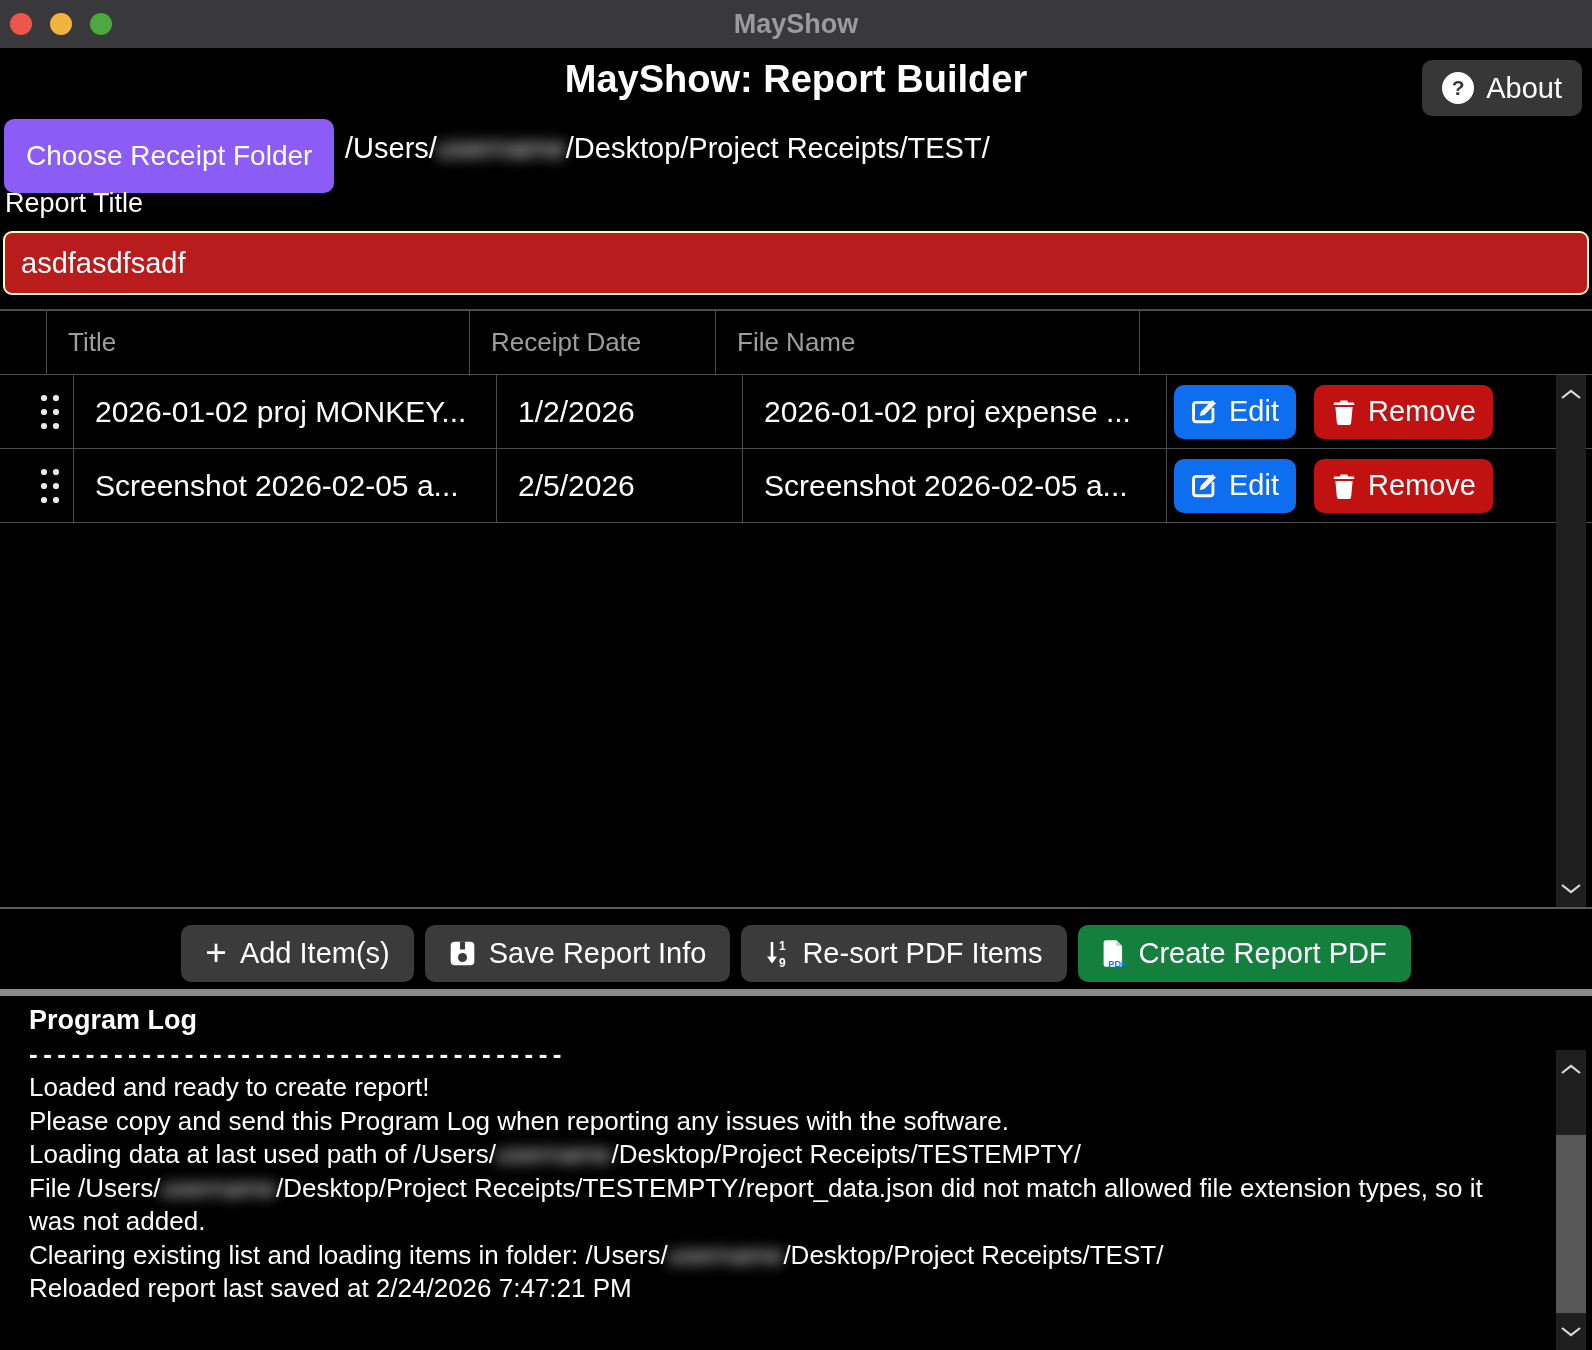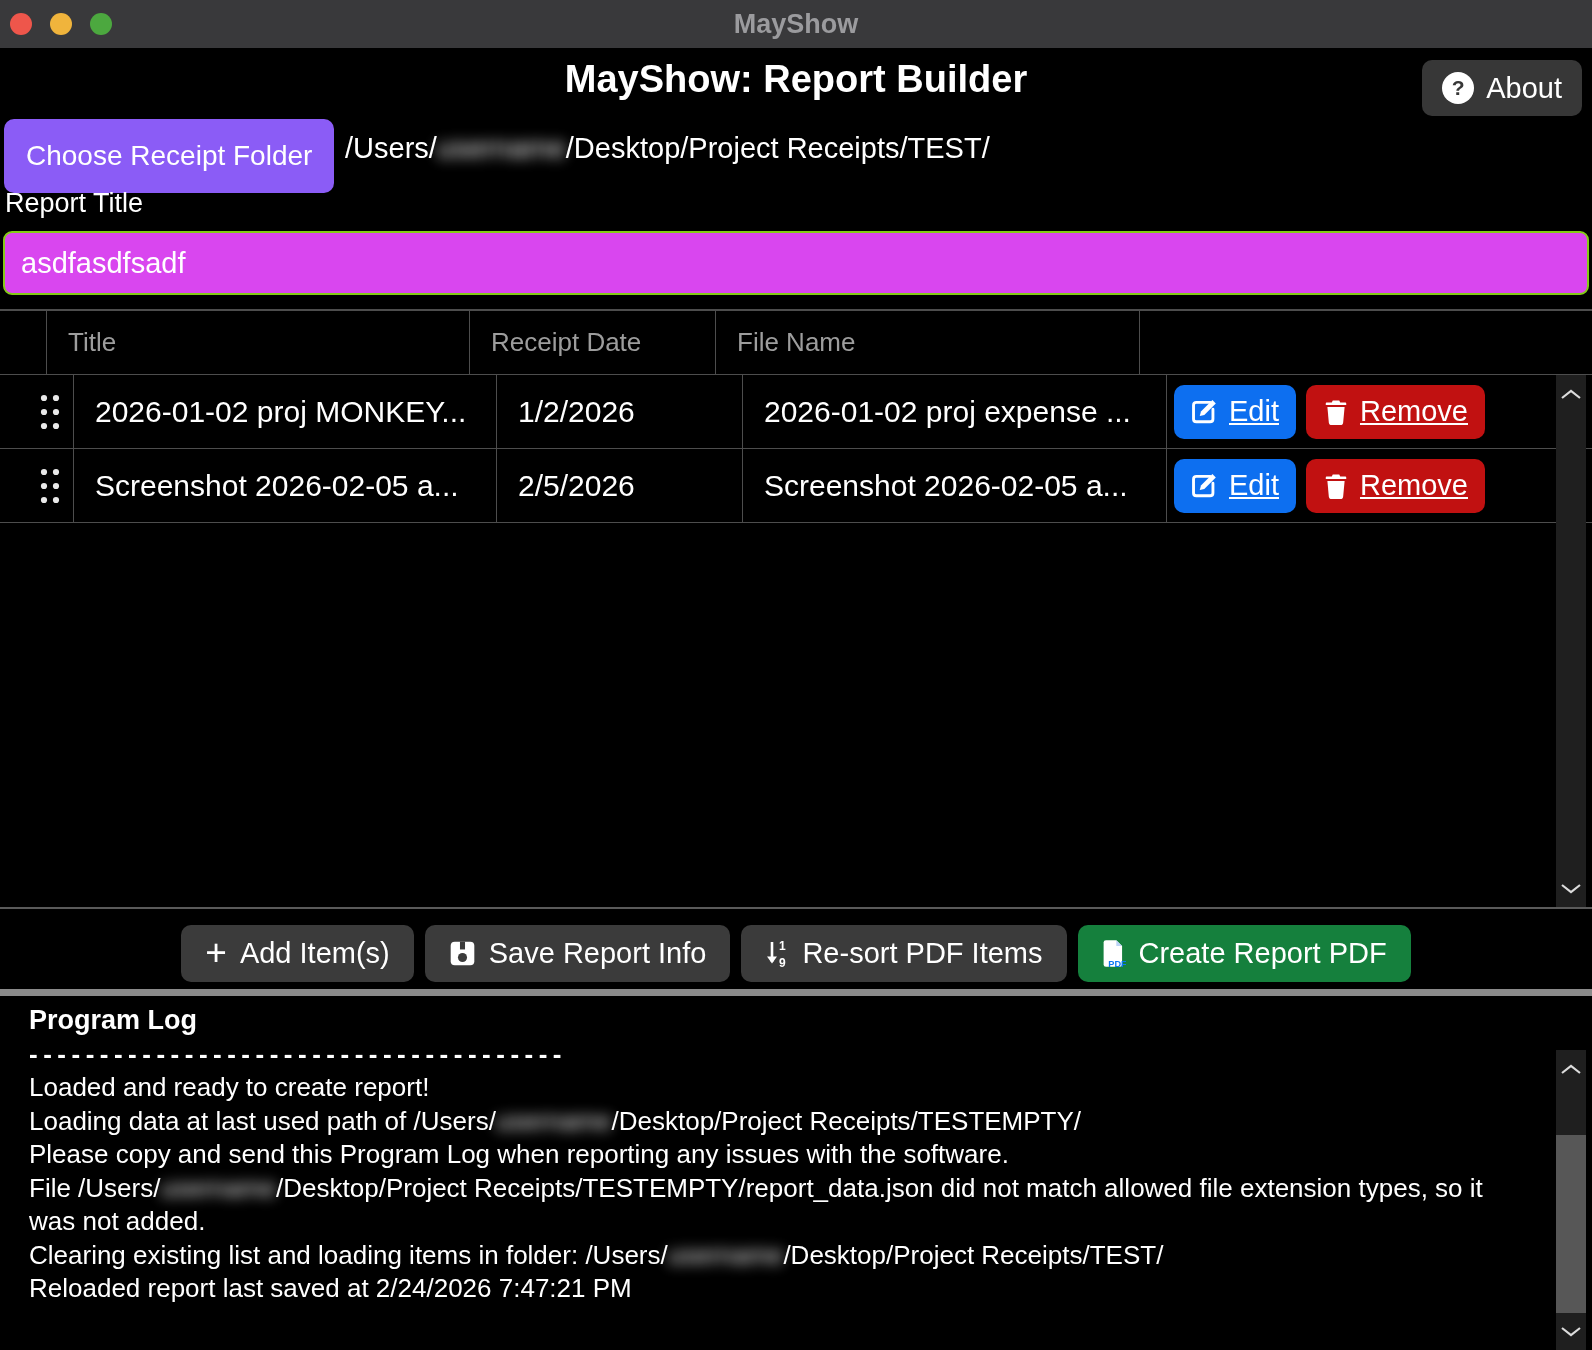--- a/index.html
+++ b/index.html
@@ -26,39 +26,39 @@
   
   .choose-btn{position:absolute;top:119px;left:4px;height:58px;display:flex;align-items:center;
        padding:8px 22px;background:#8b5cf6;border-radius:10px;font-size:28px;}
   .folder-path{position:absolute;top:119px;left:345px;height:58px;line-height:58px;font-size:29px;
        white-space:nowrap;}
   .redacted{filter:blur(7px);opacity:.95;}
 
   
   .rt-label{position:absolute;top:188px;left:5px;font-size:27px;}
   .rt-input{position:absolute;top:231px;left:3px;width:1586px;height:64px;box-sizing:border-box;
-       background:#d946ef;border:2px solid #84cc16;border-radius:9px;color:#fff;font-size:29px;
+       background:#b91c1c;border:2px solid #fef9c3;border-radius:9px;color:#fff;font-size:29px;
        padding:0 16px;font-family:"Liberation Sans",sans-serif;outline:none;}
 
   
   .table-wrap{position:absolute;top:309px;left:0;width:1592px;height:600px;box-sizing:border-box;
        border-top:2px solid #4d4d4d;border-bottom:2px solid #5a5a5a;}
   .thead,.trow{display:grid;grid-template-columns:47px 423px 246px 424px auto;}
   .thead{height:63px;border-bottom:1px solid #4d4d4d;}
   .thead>div{display:flex;align-items:center;padding-left:21px;font-size:26px;color:#9d9d9d;
        border-right:1px solid #4d4d4d;box-sizing:border-box;}
   .thead>div:first-child{padding-left:0;}
   .thead>div:last-child{border-right:none;}
   .trow{height:73px;border-bottom:1px solid #4d4d4d;padding-left:27px;}
   .trow>div{display:flex;align-items:center;border-right:1px solid #4d4d4d;box-sizing:border-box;
        font-size:30px;white-space:nowrap;overflow:hidden;}
   .trow>div:last-child{border-right:none;}
   .cell-text{padding-left:21px;}
   .cell-handle{justify-content:center;padding-left:0;}
-  .cell-actions{gap:10px;padding-left:7px;text-decoration:underline;}
+  .cell-actions{gap:18px;padding-left:7px;}
   .btn-edit,.btn-remove{display:flex;align-items:center;gap:11px;height:54px;padding:0 17px;
        border-radius:10px;font-size:29px;color:#fff;}
   .btn-edit{background:#0d6ff0;}
   .btn-remove{background:#c11111;}
   .tscroll{position:absolute;top:64px;right:6px;bottom:0;width:30px;background:#1f1f1f;}
   .scroll-arrow{position:absolute;left:0;width:30px;height:26px;display:flex;align-items:center;
        justify-content:center;}
   .scroll-arrow.up{top:6px;}
   .scroll-arrow.down{bottom:6px;}
 
@@ -224,22 +224,22 @@
       <span>Create Report PDF</span>
     </div>
   </div>
 
   <div class="divider"></div>
 
   <div class="log">
     <div class="log-title">Program Log</div>
     <div class="log-line dashes"><span>--------------------------------------</span></div>
     <div class="log-line"><span>Loaded and ready to create report!</span></div>
+    <div class="log-line"><span>Please copy and send this Program Log when reporting any issues with the software.</span></div>
     <div class="log-line"><span>Loading data at last used path of /Users/</span><span class="redacted">username</span><span>/Desktop/Project Receipts/TESTEMPTY/</span></div>
-    <div class="log-line"><span>Please copy and send this Program Log when reporting any issues with the software.</span></div>
     <div class="log-line"><span>File /Users/</span><span class="redacted">username</span><span>/Desktop/Project Receipts/TESTEMPTY/report_data.json did not match allowed file extension types, so it was not added.</span></div>
     <div class="log-line"><span>Clearing existing list and loading items in folder: /Users/</span><span class="redacted">username</span><span>/Desktop/Project Receipts/TEST/</span></div>
     <div class="log-line"><span>Reloaded report last saved at 2/24/2026 7:47:21 PM</span></div>
   </div>
 
   <div class="logscroll">
     <div class="scroll-arrow up">
       <svg width="22" height="11" viewBox="0 0 22 11">
           <polyline points="2,9 11,2 20,9" stroke="#dcdcdc" stroke-width="2.2" fill="none"></polyline>
         </svg>

